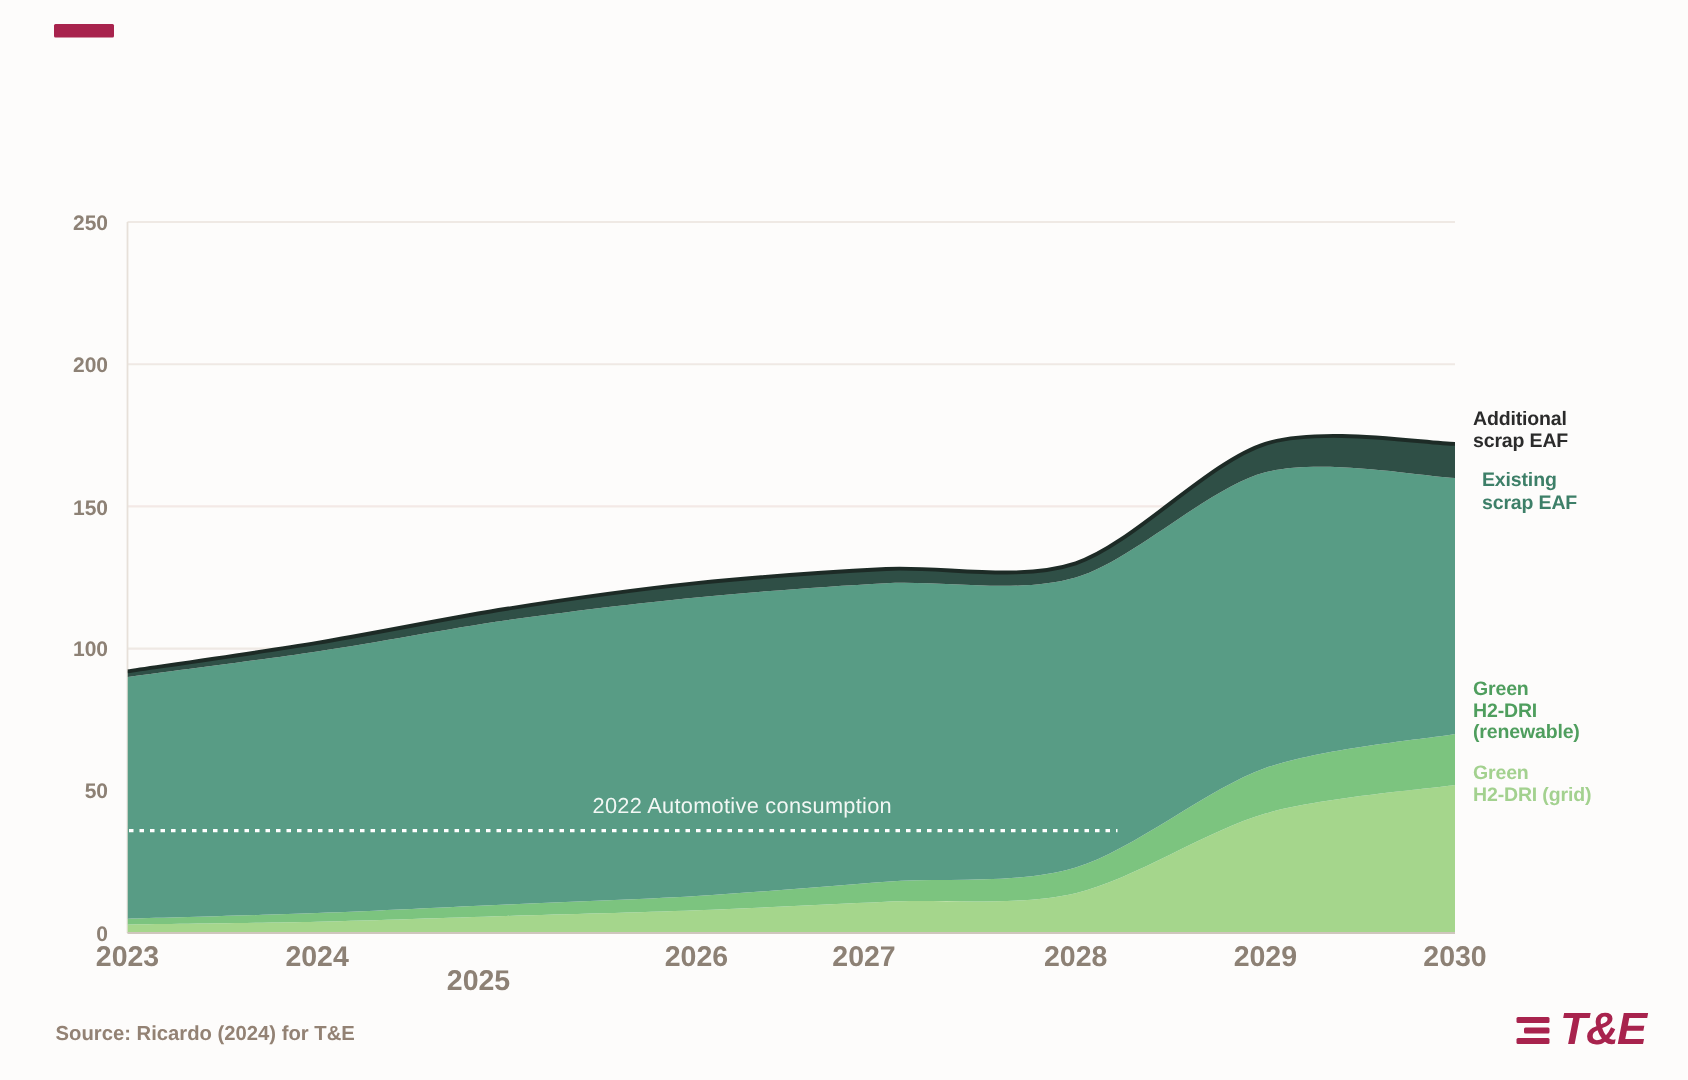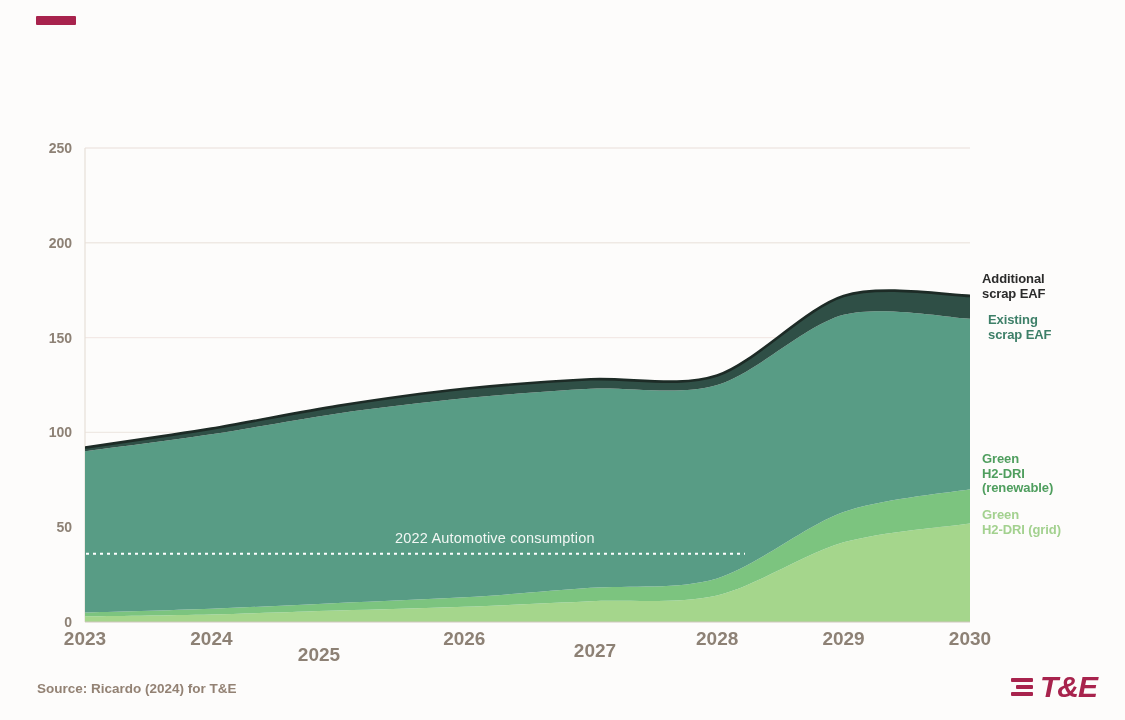--- a/index.html
+++ b/index.html
@@ -200,21 +200,21 @@
         <div class="ytick" style="top: 432.4px;">100</div>
         <div class="ytick" style="top: 337.6px;">150</div>
         <div class="ytick" style="top: 242.8px;">200</div>
         <div class="ytick" style="top: 148px;">250</div>
       </div>
     <div id="xticks">
         <div class="xtick" style="left: 85px;">2023</div>
         <div class="xtick" style="left: 211.429px;">2024</div>
         <div class="xtick" style="left: 319px; margin-top: 16px;">2025</div>
         <div class="xtick" style="left: 464.286px;">2026</div>
-        <div class="xtick" style="left: 595px; margin-top: 12px;">2027</div>
+        <div class="xtick" style="left: 576px;">2027</div>
         <div class="xtick" style="left: 717.143px; text-align: center;">2028</div>
         <div class="xtick" style="left: 843.571px;">2029</div>
         <div class="xtick" style="left: 970px;">2030</div>
       </div>
     <div id="legendbox">
         <div class="legend-item" style="left: 982px; top: 272px; color: rgb(43, 43, 43);">Additional
 scrap EAF</div>
         <div class="legend-item" style="left: 988px; top: 313px; color: rgb(61, 127, 104);">Existing
 scrap EAF</div>
         <div class="legend-item" style="left: 982px; top: 452px; color: rgb(79, 158, 94);">Green

